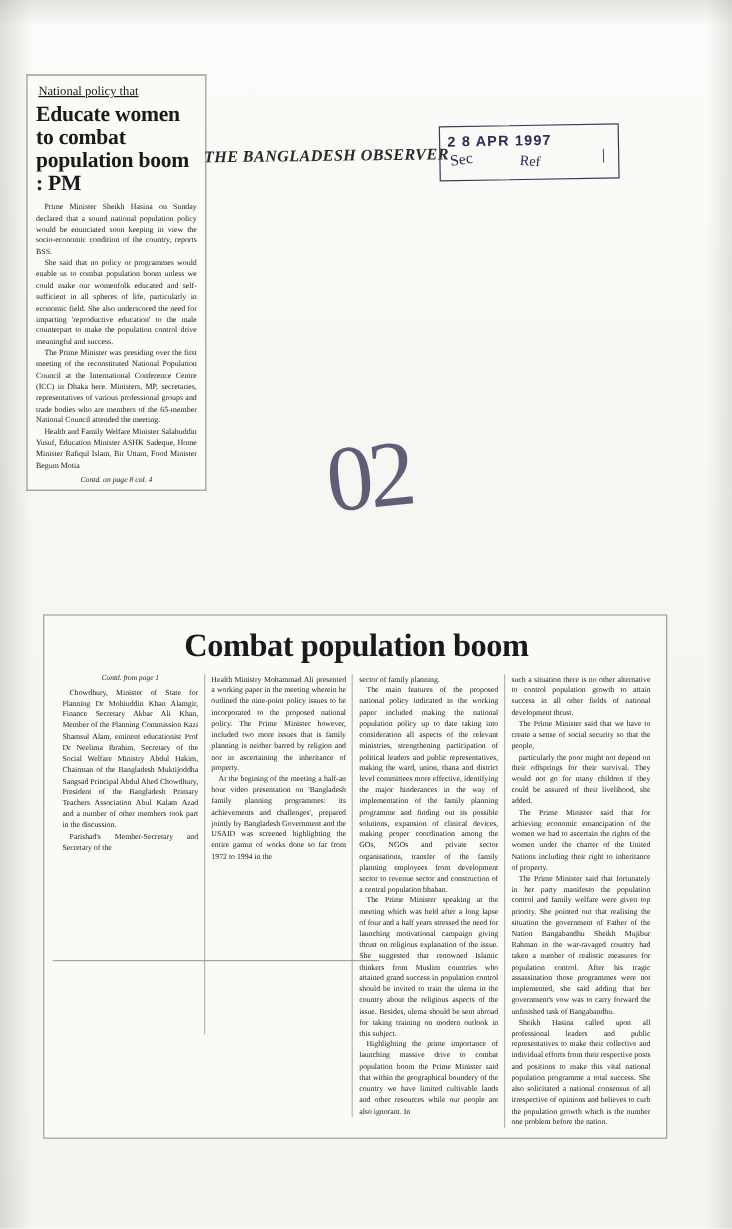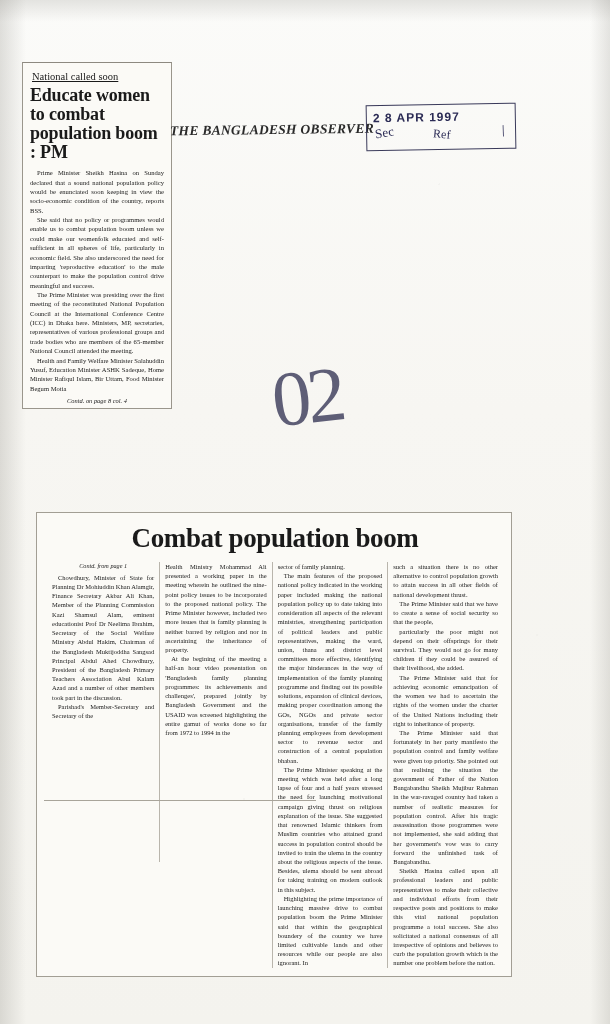--- a/index.html
+++ b/index.html
@@ -157,21 +157,21 @@
     transform: rotate(-6deg);
     opacity: .82;
     letter-spacing: -4px;
   }
 
   
   .clip-bottom {
     position: absolute;
     left: 36px;
     top: 512px;
-    width: 476px;
+    width: 520px;
     border: 1px solid #a29e94;
     background: #fbfaf6;
     box-sizing: border-box;
     padding: 6px 8px 8px 10px;
   }
   .headline-bottom {
     font-size: 27px;
     font-weight: bold;
     text-align: center;
     margin: 4px 0 8px 0;
@@ -230,21 +230,21 @@
 </head>
 <body>
 
 <div class="page">
 
   <div class="scan-shadow-top"></div>
   <div class="scan-shadow-left"></div>
   <div class="scan-shadow-right"></div>
 
   <div class="clip-top">
-    <div class="kicker">National called soon</div>
+    <div class="kicker">National policy that</div>
     <div class="headline-top">Educate women to combat population boom : PM</div>
     <div class="col-text">
       <p>Prime Minister Sheikh Hasina on Sunday declared that a sound national population policy would be enunciated soon keeping in view the socio-economic condition of the country, reports BSS.</p>
       <p>She said that no policy or programmes would enable us to combat population boom unless we could make our womenfolk educated and self-sufficient in all spheres of life, particularly in economic field. She also underscored the need for imparting 'reproductive education' to the male counterpart to make the population control drive meaningful and success.</p>
       <p>The Prime Minister was presiding over the first meeting of the reconstituted National Population Council at the International Conference Centre (ICC) in Dhaka here. Ministers, MP, secretaries, representatives of various professional groups and trade bodies who are members of the 65-member National Council attended the meeting.</p>
       <p>Health and Family Welfare Minister Salahuddin Yusuf, Education Minister ASHK Sadeque, Home Minister Rafiqul Islam, Bir Uttam, Food Minister Begum Motia</p>
     </div>
     <div class="contd">Contd. on page 8 col. 4</div>
   </div>
 

